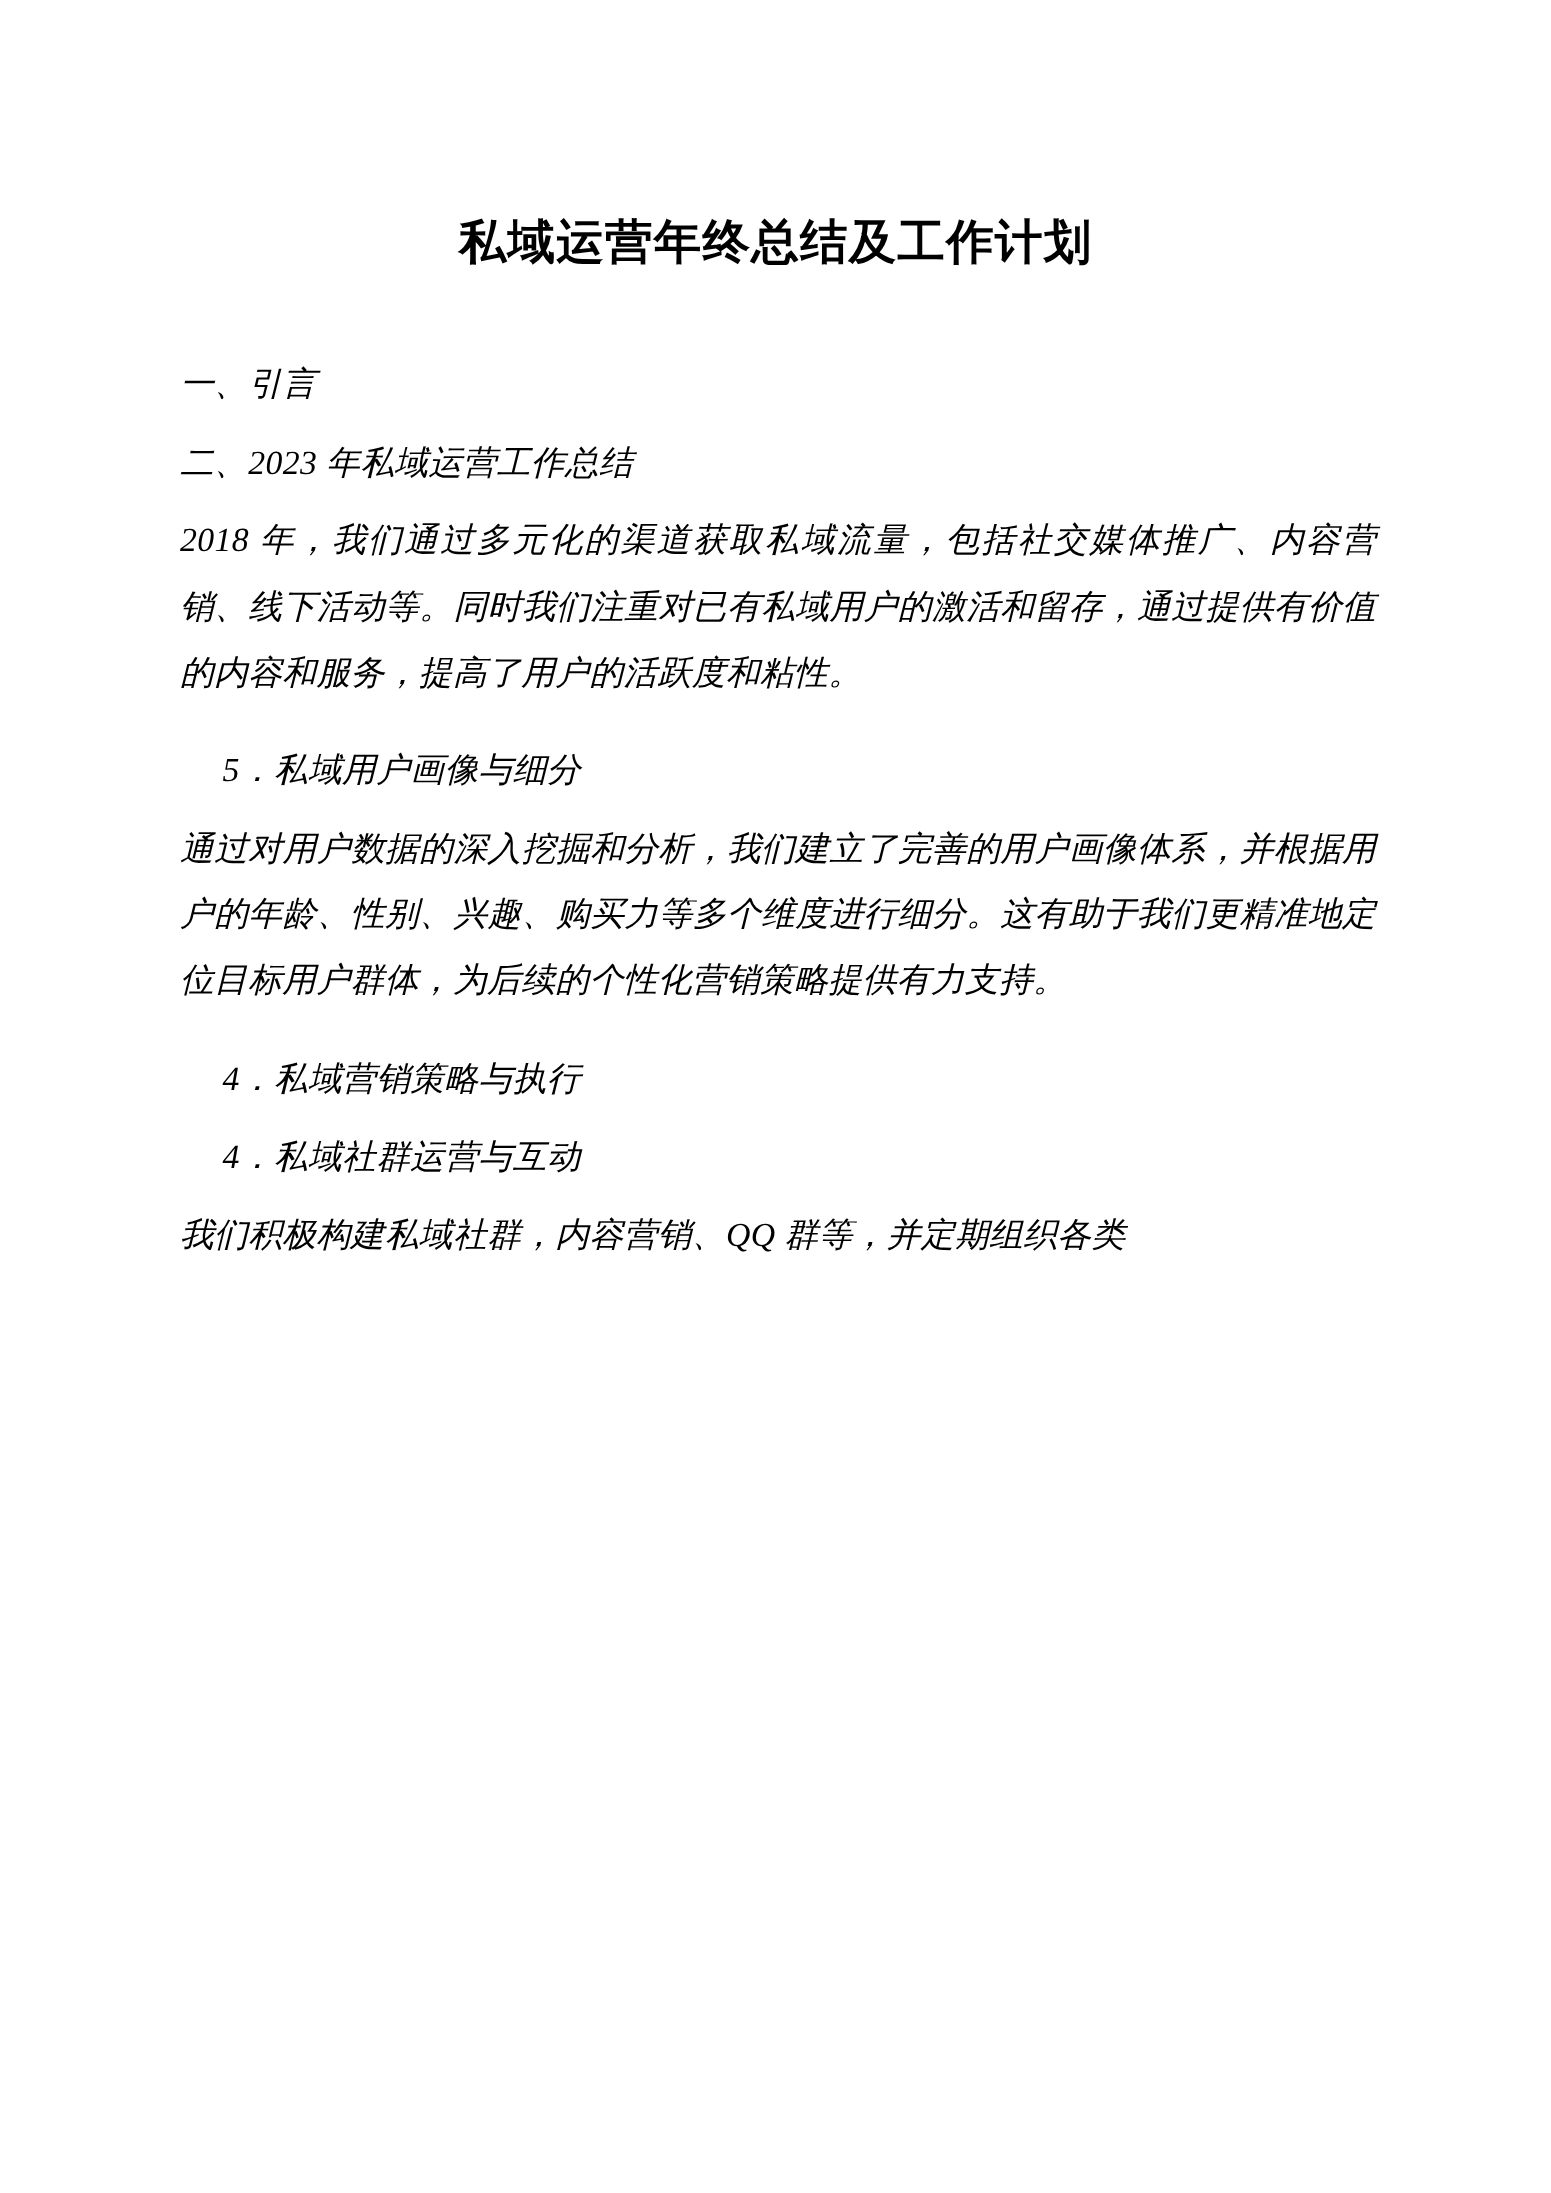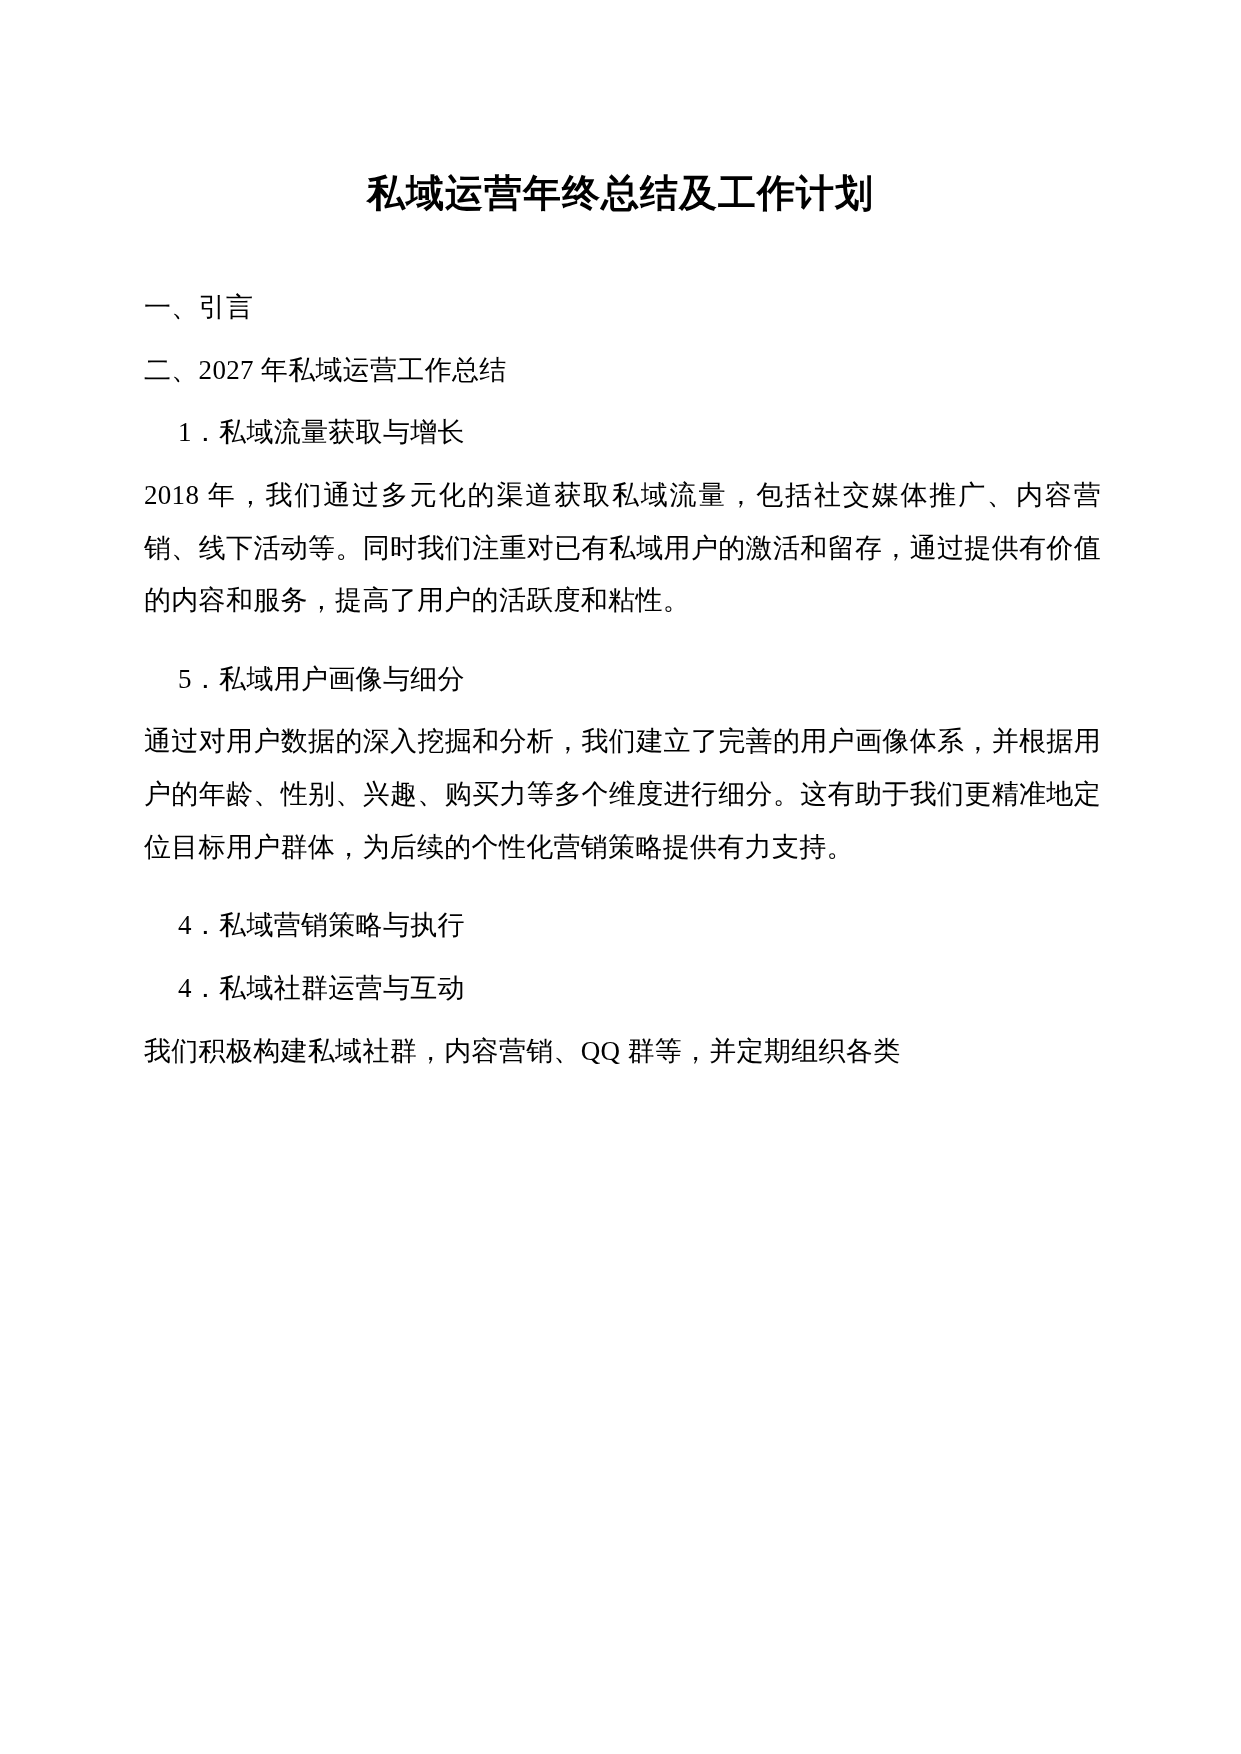--- a/index.html
+++ b/index.html
@@ -28,20 +28,21 @@
     letter-spacing: 1px;
     margin: 18px 0 62px 0;
     font-family: "Liberation Sans", sans-serif;
   }
   .para {
     font-size: 27px;
     line-height: 1.95;
     text-align: justify;
     margin: 0 0 16px 0;
     letter-spacing: 0.3px;
+    font-style: italic;
   }
   .indent-1 {
     text-indent: 0;
     padding-left: 4px;
   }
   .indent-2 {
     padding-left: 38px;
   }
   .tight {
     margin-bottom: 10px;
@@ -52,23 +53,22 @@
 </style>
 </head>
 <body>
 
 <div class="page">
 
   <div class="doc-title">私域运营年终总结及工作计划</div>
 
   <p class="para indent-1 tight">一、引言</p>
 
-  <p class="para indent-1 tight">二、2027 年私域运营工作总结</p>
+  <p class="para indent-1 tight">二、2023 年私域运营工作总结</p>
 
-  <p class="para indent-2 tight">1．私域流量获取与增长</p>
 
   <p class="para indent-1 spaced">2018 年，我们通过多元化的渠道获取私域流量，包括社交媒体推广、内容营销、线下活动等。同时我们注重对已有私域用户的激活和留存，通过提供有价值的内容和服务，提高了用户的活跃度和粘性。</p>
 
   <p class="para indent-2 tight">5．私域用户画像与细分</p>
 
   <p class="para indent-1 spaced">通过对用户数据的深入挖掘和分析，我们建立了完善的用户画像体系，并根据用户的年龄、性别、兴趣、购买力等多个维度进行细分。这有助于我们更精准地定位目标用户群体，为后续的个性化营销策略提供有力支持。</p>
 
   <p class="para indent-2 tight">4．私域营销策略与执行</p>
 
 

